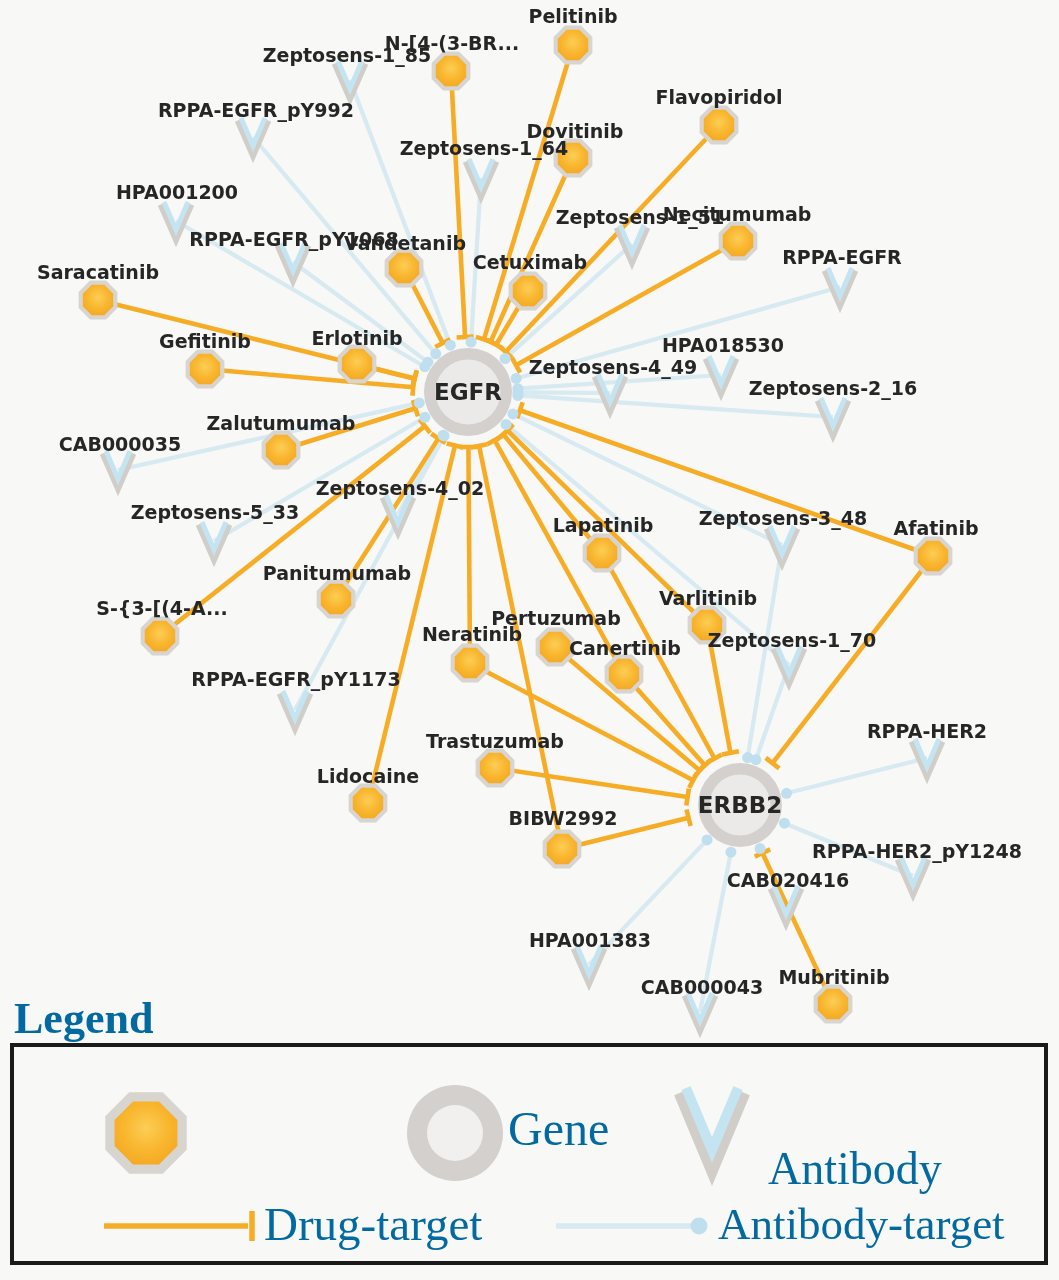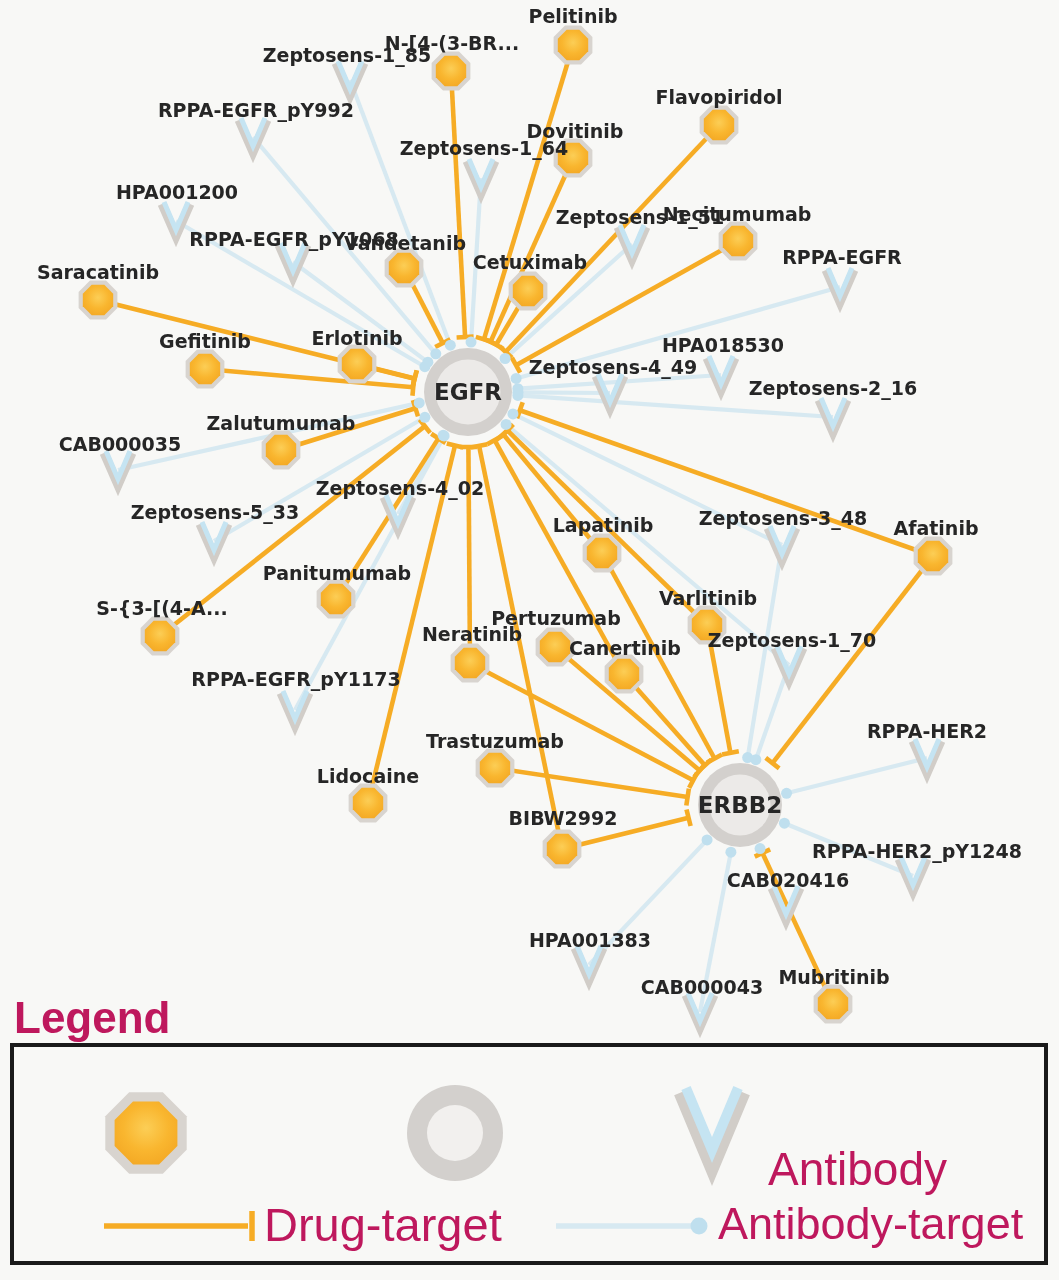--- a/index.html
+++ b/index.html
@@ -1,21 +1,21 @@
 <!DOCTYPE html>
 <html><head>
 <meta charset="utf-8">
 <style>
   html,body{margin:0;padding:0;background:#f8f8f6;}
   #stage{position:relative;width:1059px;height:1280px;background:#f8f8f6;overflow:hidden;
          font-family:"DejaVu Sans",sans-serif;}
   #net{position:absolute;left:0;top:0;}
   .net-label{font-family:"DejaVu Sans",sans-serif;font-weight:700;font-size:19px;fill:#262626;}
   .gene-label{font-family:"DejaVu Sans",sans-serif;font-weight:700;font-size:23px;fill:#262626;}
-  .overlay{position:absolute;color:#be185d;white-space:nowrap;font-family:Liberation Sans, sans-serif;}
+  .overlay{position:absolute;color:#0369a1;white-space:nowrap;font-family:Liberation Serif, serif;}
   .legend-title{left:14px;top:993px;font-size:44px;font-weight:700;}
   .lg-drug{left:216px;top:1099px;font-size:48px;}
   .lg-gene{left:508px;top:1101px;font-size:48px;}
   .lg-antibody{left:768px;top:1142px;font-size:46px;}
   .lg-drugtarget{left:264px;top:1197px;font-size:47px;}
   .lg-antibodytarget{left:718px;top:1198px;font-size:45px;text-align:right;}
 </style>
 </head>
 <body>
 
@@ -385,16 +385,17 @@
           <path d="M-26,-42 L0,20 L26,-42" fill="none" stroke="#c5e4f2" stroke-width="10"></path>
         </g>
         <line x1="104" y1="1226" x2="248" y2="1226" stroke="#f6ac25" stroke-width="5.5"></line>
         <line x1="252" y1="1211" x2="252" y2="1241" stroke="#f6ac25" stroke-width="5.5"></line>
         <line x1="556" y1="1226" x2="694" y2="1226" stroke="#d7e9f1" stroke-width="5.5"></line>
         <circle cx="699" cy="1226" r="8.5" fill="#bfdfee"></circle>
       </g>
   </svg>
 
   <div class="overlay legend-title">Legend</div>
+  <div class="overlay lg-gene">Gene</div>
   <div class="overlay lg-antibody">Antibody</div>
   <div class="overlay lg-drugtarget">Drug-target</div>
   <div class="overlay lg-antibodytarget">Antibody-target</div>
 </div>
 
 </body></html>

